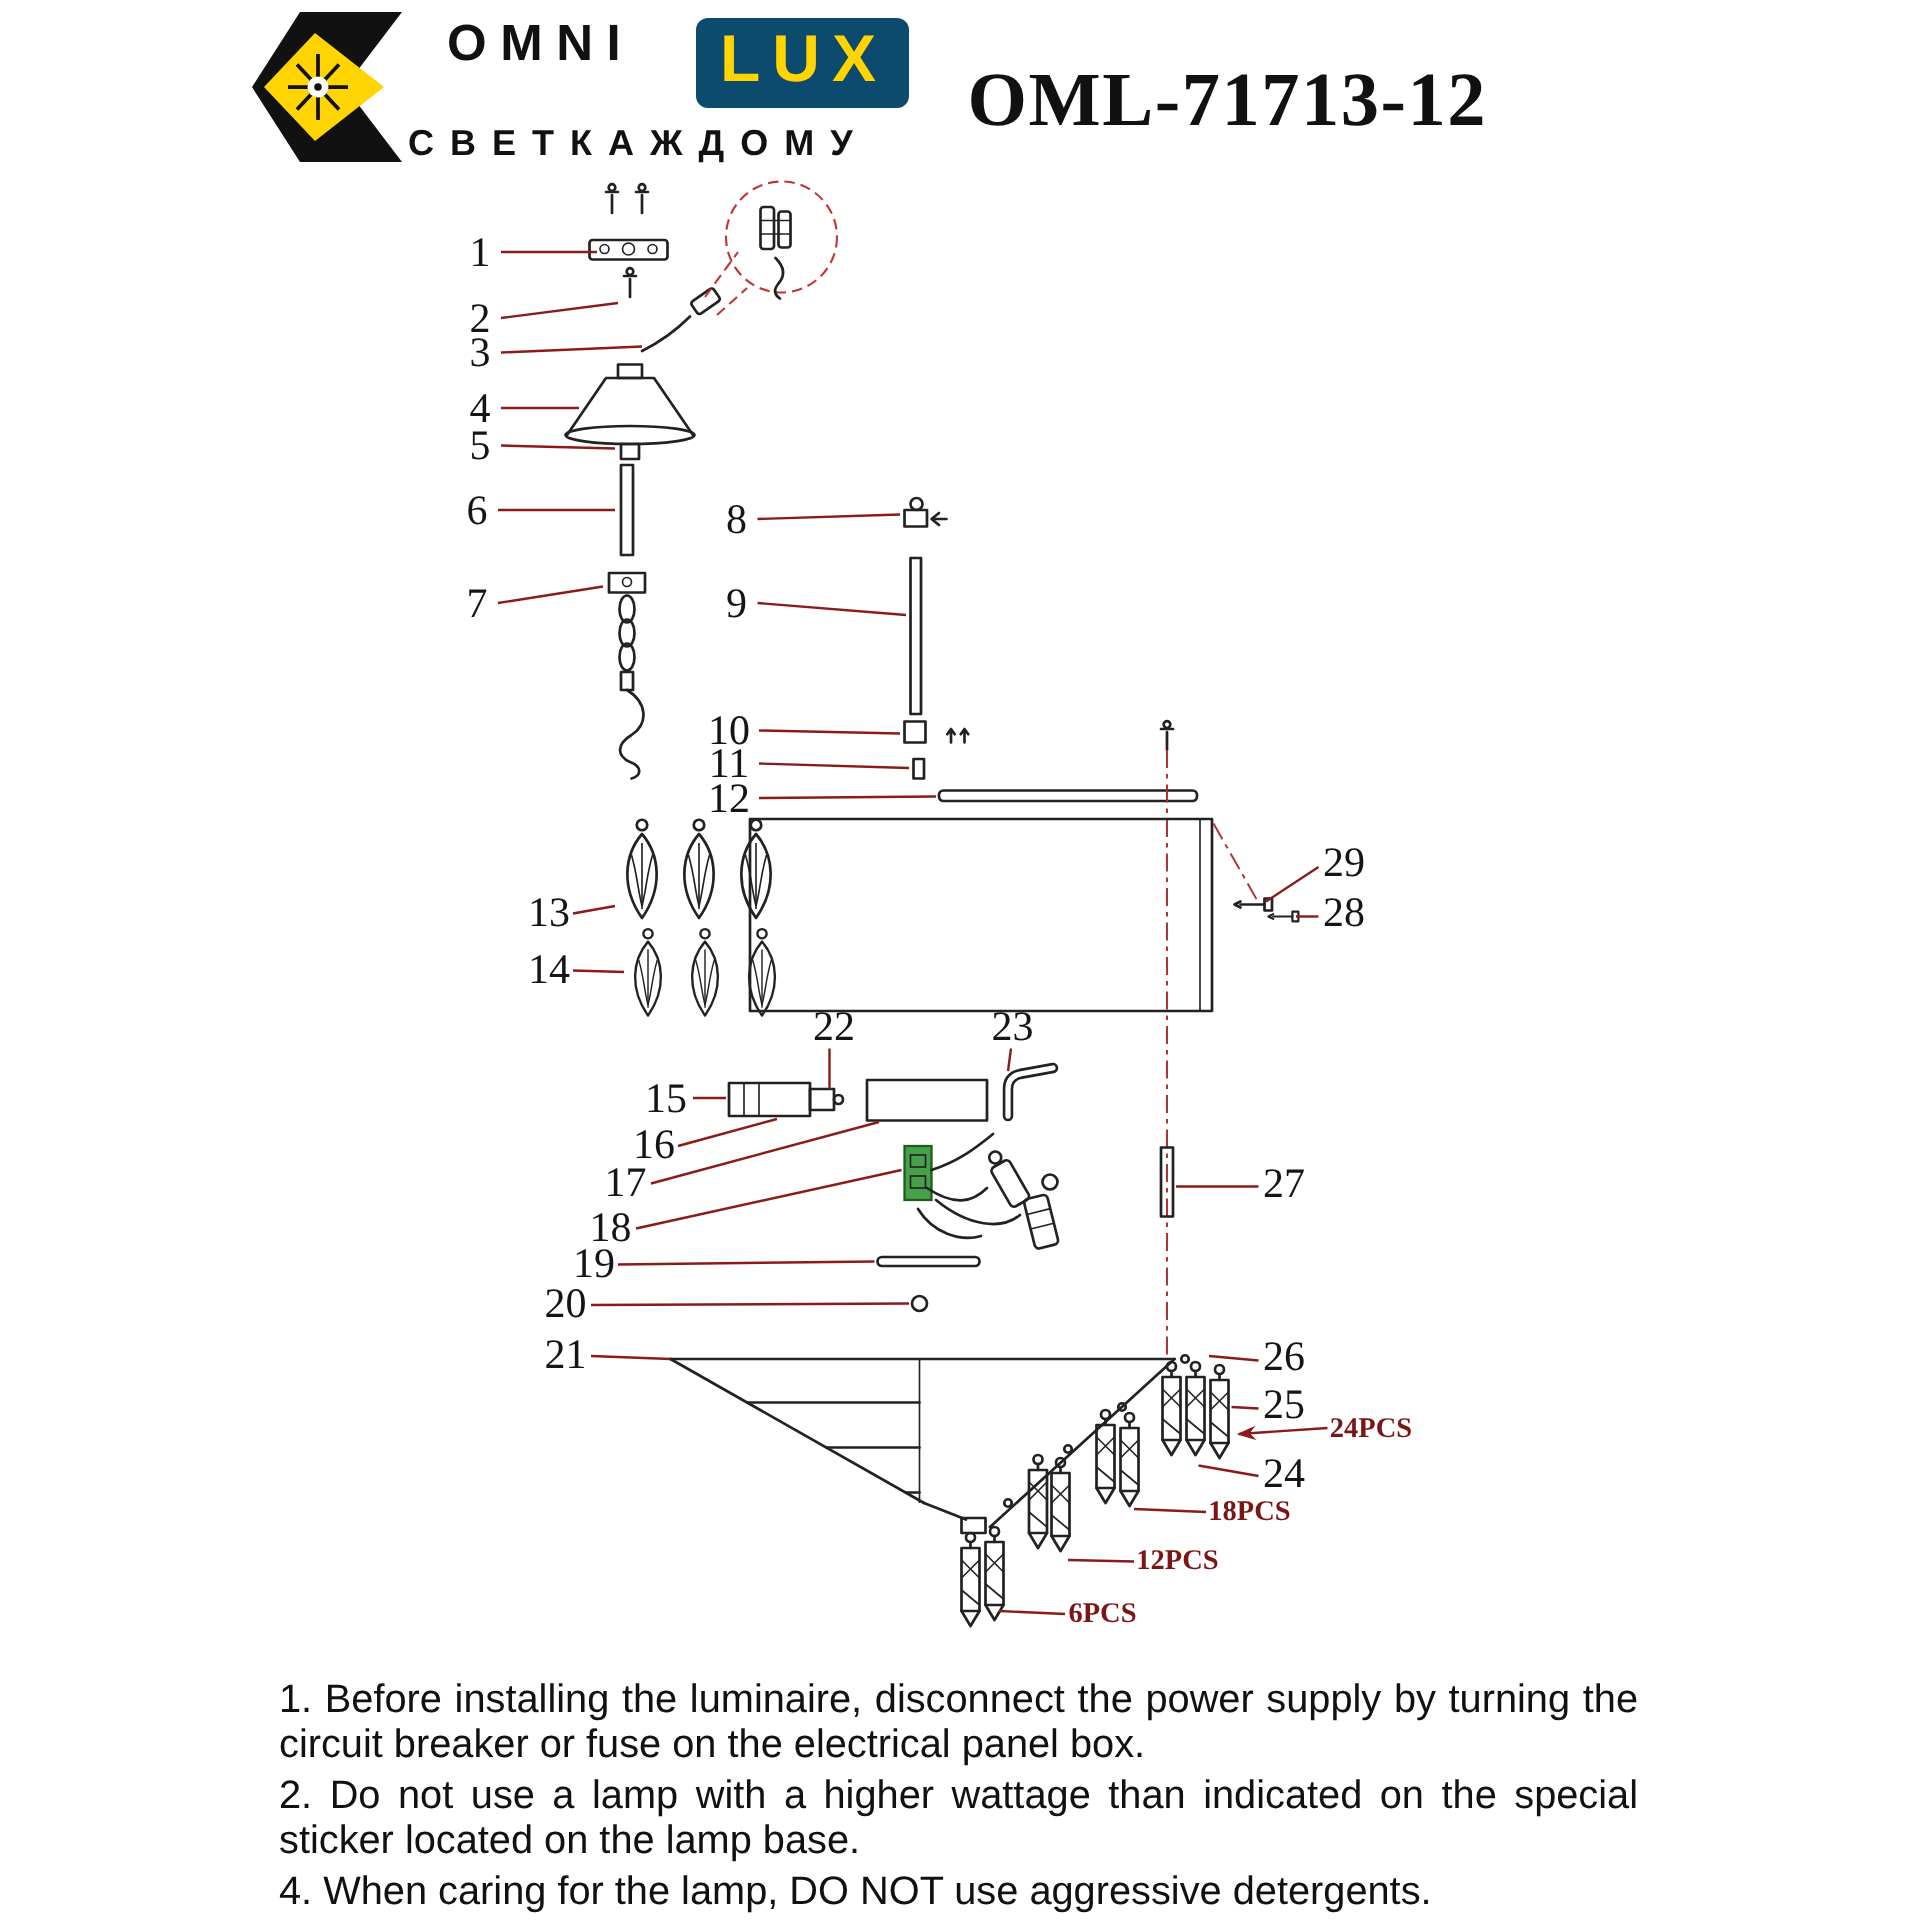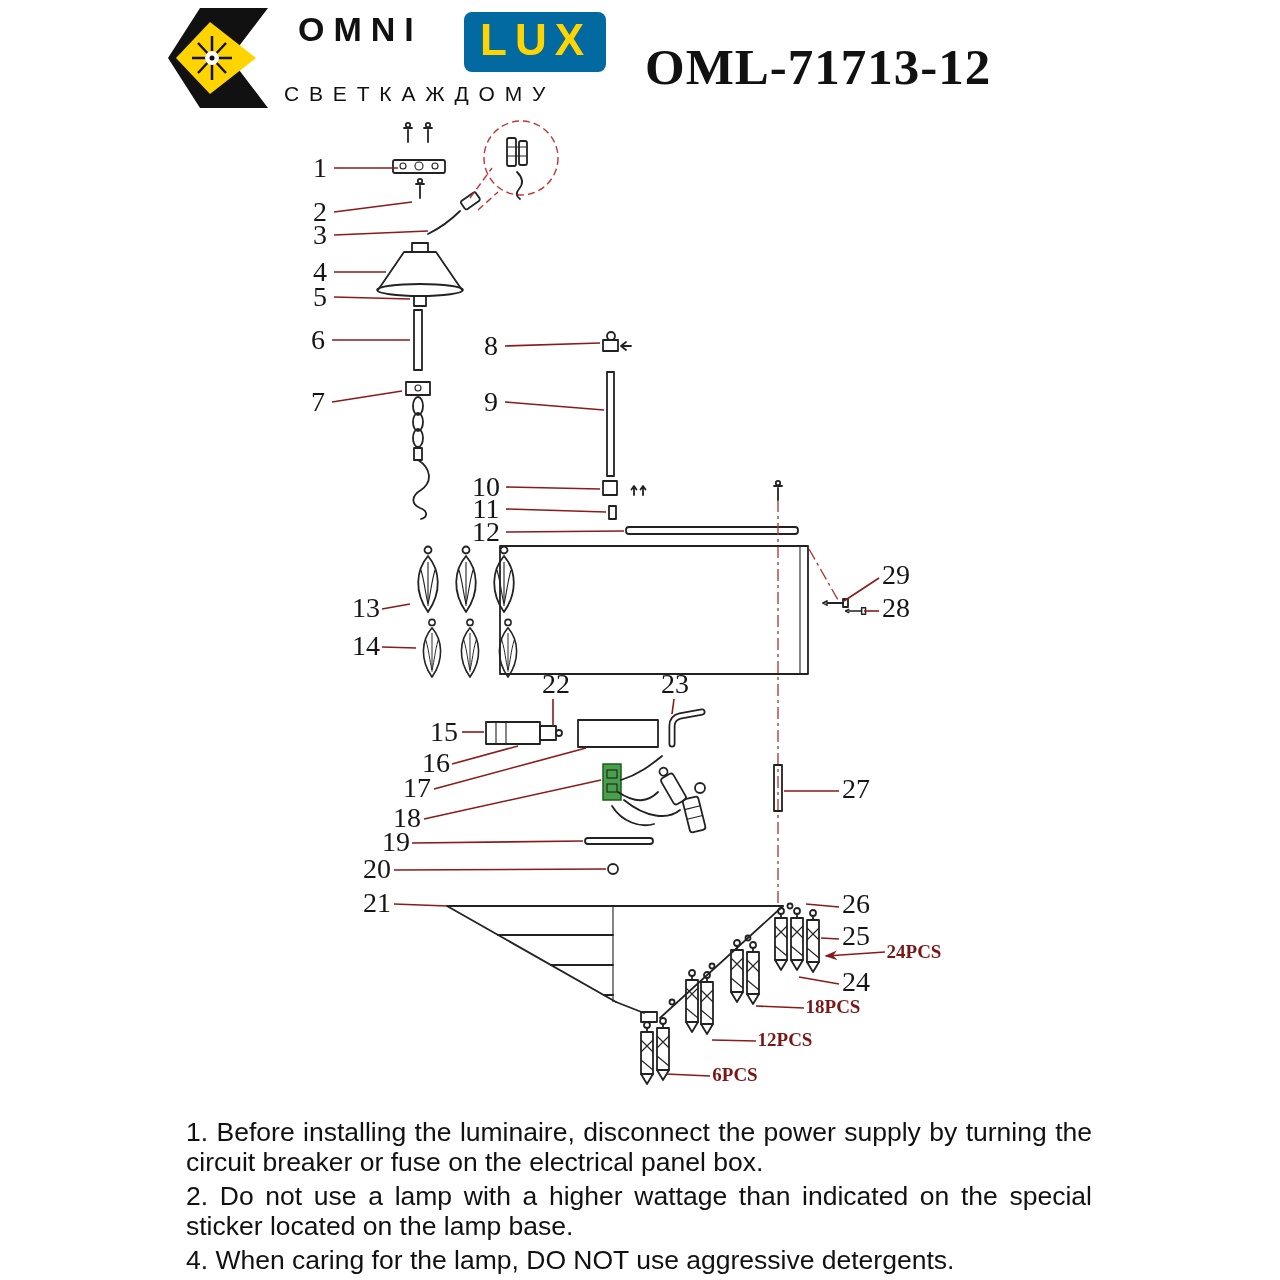--- a/index.html
+++ b/index.html
@@ -9,26 +9,26 @@
   }
   
   .header{position:absolute;left:0;top:0;width:1280px;height:112px;}
   .logo-icon{position:absolute;left:168px;top:8px;}
   .brand-left{
     position:absolute;left:298px;top:10px;
     font-size:34px;font-weight:800;letter-spacing:9px;color:#111;
   }
   .brand-right{
     position:absolute;left:464px;top:12px;
-    background:#0369a1;color:#ffd400;font-size:44px;font-weight:800;
+    background:#0c4a6e;color:#ffd400;font-size:44px;font-weight:800;
     letter-spacing:8px;padding:3px 14px 7px 16px;border-radius:8px;
   }
   .tagline{
-    position:absolute;left:284px;top:82px;
-    font-size:21px;font-weight:400;letter-spacing:2px;color:#111;
+    position:absolute;left:272px;top:82px;
+    font-size:24px;font-weight:700;letter-spacing:2px;color:#111;
   }
   .model-title{
     position:absolute;left:645px;top:22px;
     font-family:"Liberation Serif",serif;
     font-size:51px;font-weight:700;color:#111;letter-spacing:1px;margin-top:16px;
   }
   
   .diagram{position:absolute;left:0;top:105px;}
   .num{font-family:"Liberation Serif",serif;font-size:28px;fill:#151515;}
   .pcs{font-family:"Liberation Serif",serif;font-size:19px;fill:#7a1616;font-weight:bold;}

